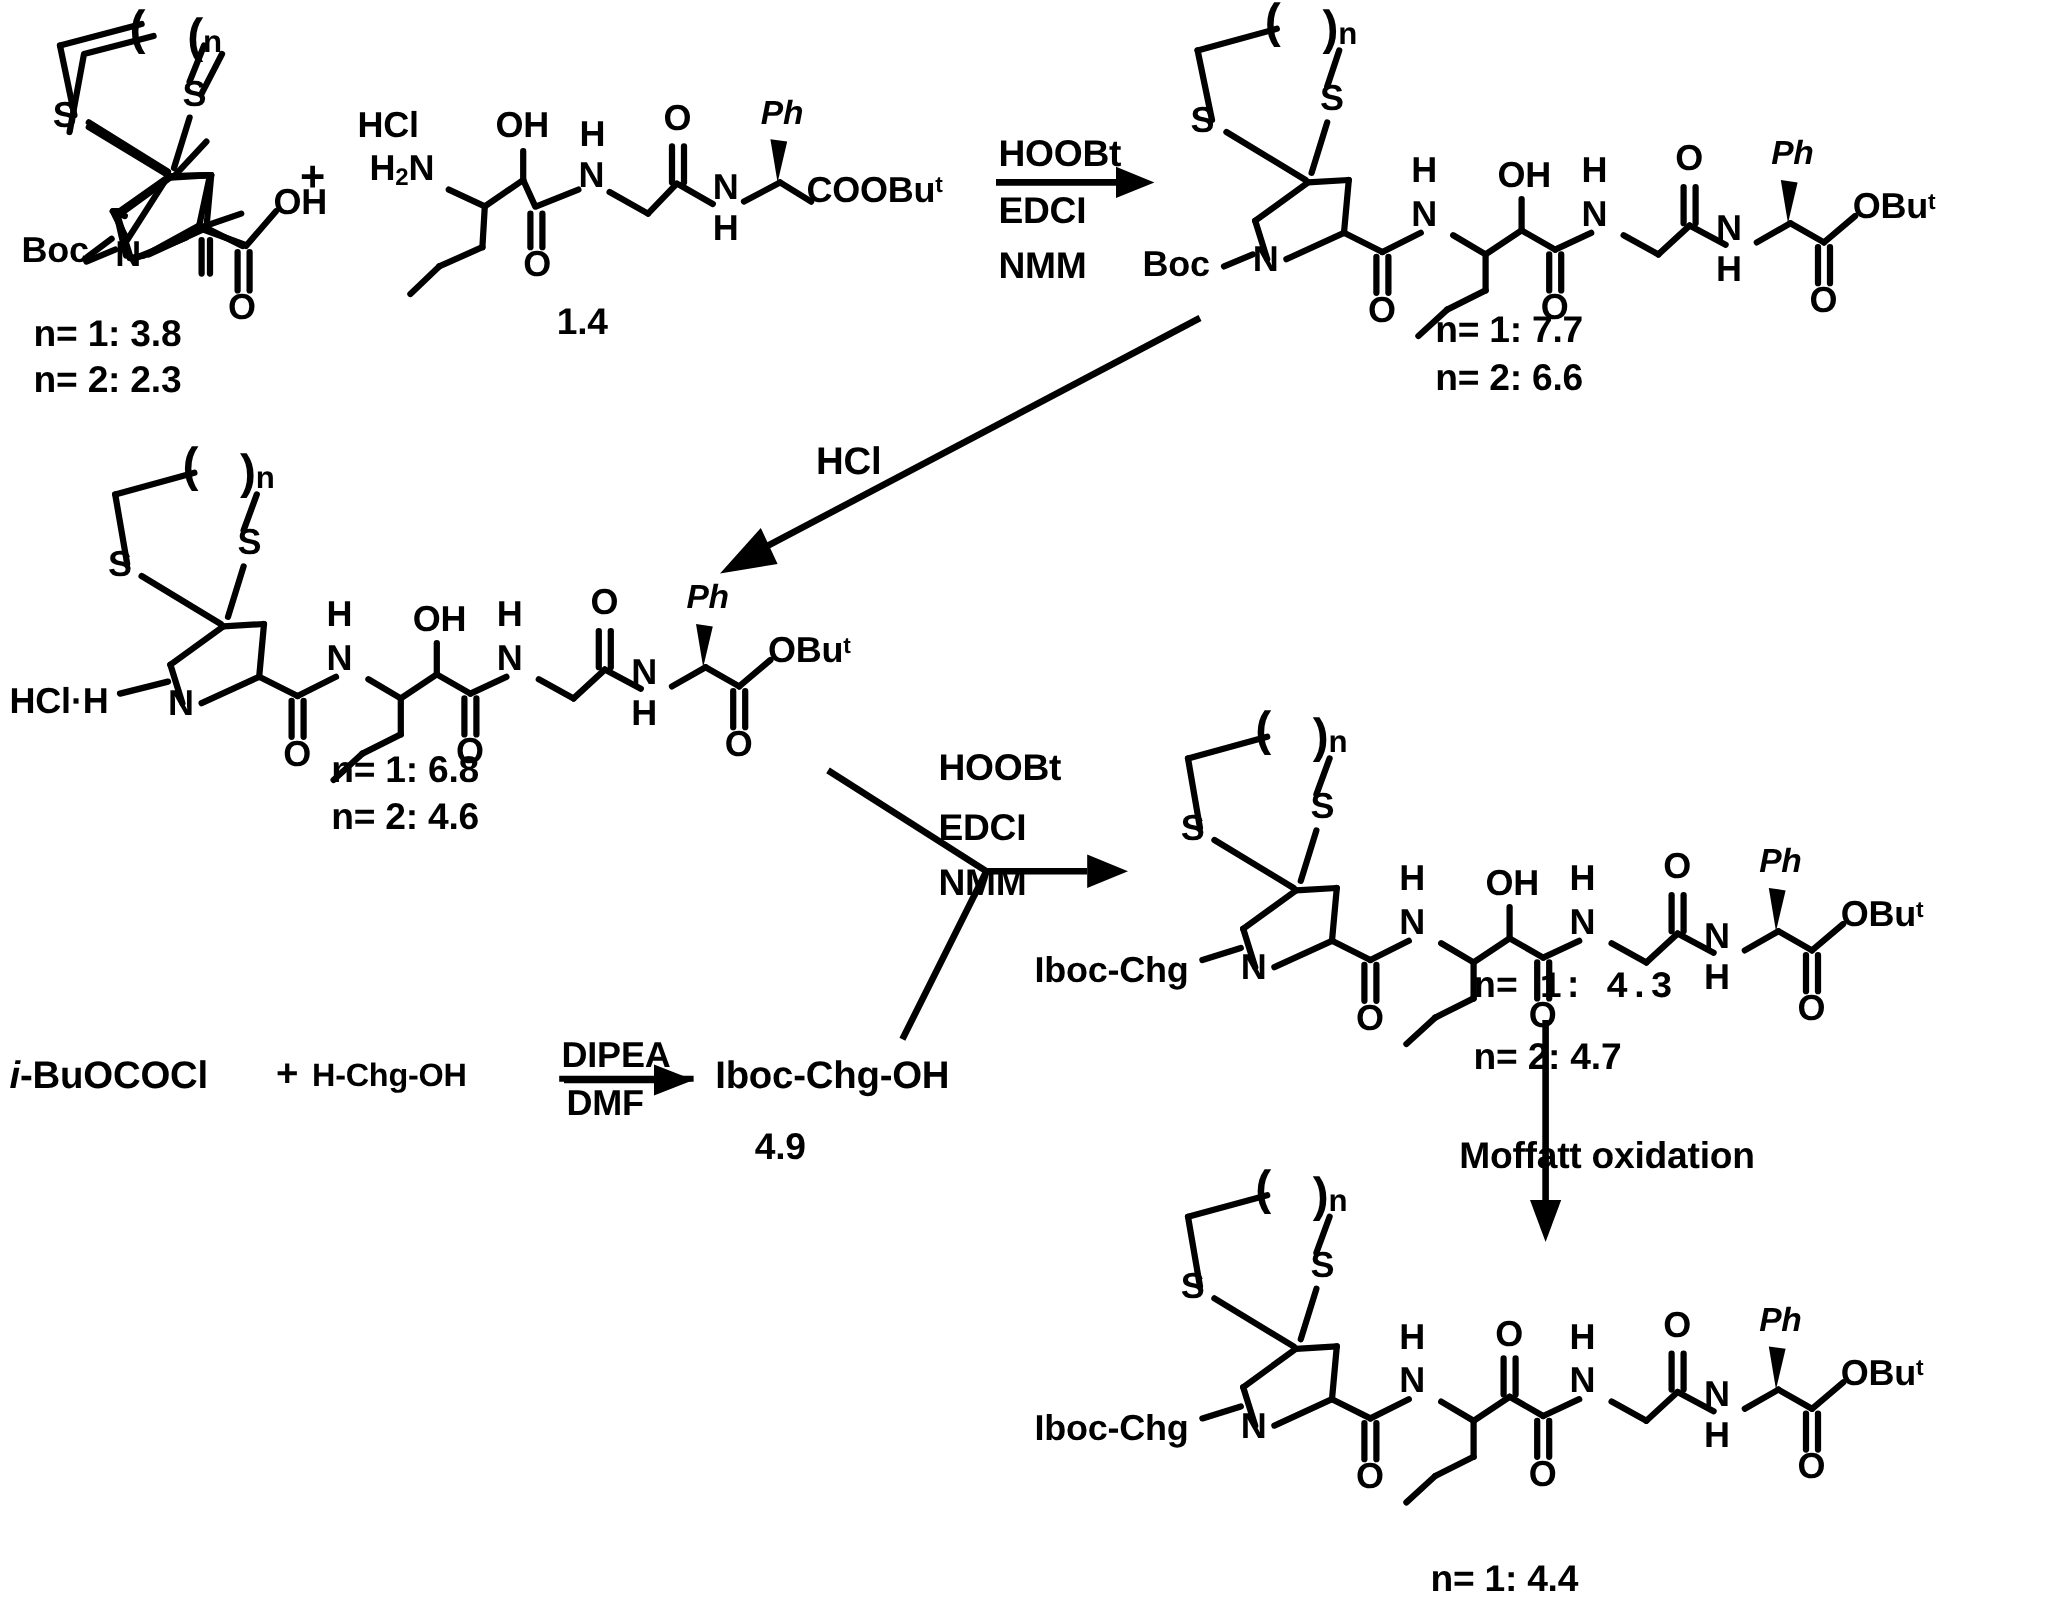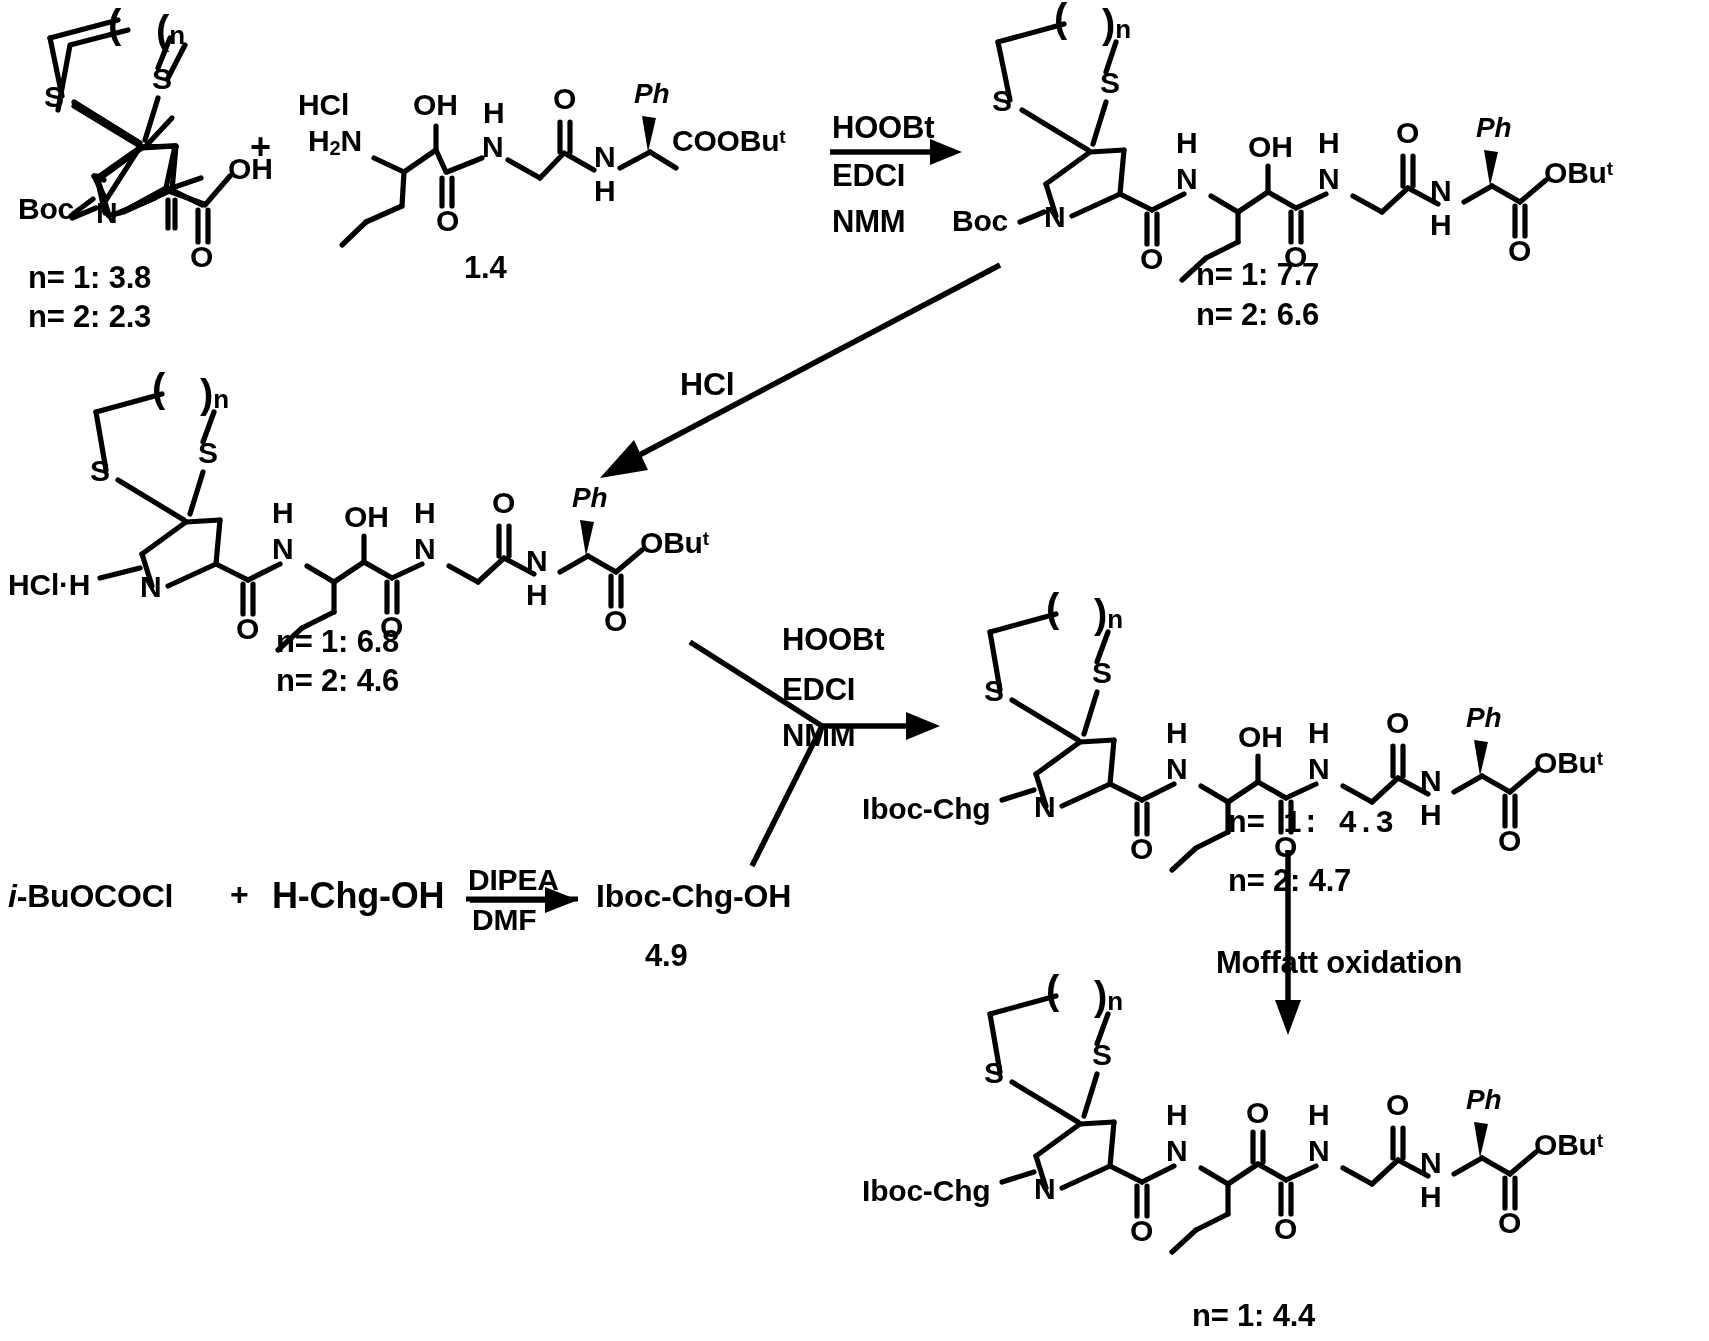--- a/index.html
+++ b/index.html
@@ -138,21 +138,21 @@
   <span>H</span><span class="sub">2</span><span>N</span>
 </div>
 <div class="lbl atom" style="left:413px;top:88px;">OH</div>
 <div class="lbl atom" style="left:483px;top:96px;">H</div>
 <div class="lbl atom" style="left:482px;top:130px;">N</div>
 <div class="lbl atom" style="left:436px;top:204px;">O</div>
 <div class="lbl atom" style="left:553px;top:82px;">O</div>
 <div class="lbl atom" style="left:594px;top:140px;">N</div>
 <div class="lbl atom" style="left:594px;top:174px;">H</div>
 <div class="lbl atom ital" style="left:634px;top:78px;font-size:28px;">Ph</div>
-<div class="lbl atom" style="left:672px;top:124px;">
+<div class="lbl atom" style="left:672px;top:142px;">
   <span>COOBu</span><span class="sup">t</span>
 </div>
 <div class="lbl cmp" style="left:464px;top:248px;">1.4</div>
 
 <svg width="1709" height="1341">
   <line class="arrow" x1="830" y1="152" x2="930" y2="152"></line>
   <polygon class="arrowhead" points="930,139 962,152 930,165"></polygon>
 </svg>
 <div class="lbl rgnt" style="left:832px;top:110px;">HOOBt</div>
 <div class="lbl rgnt" style="left:832px;top:158px;">EDCI</div>
@@ -330,30 +330,30 @@
   <polygon class="arrowhead" points="906,712 940,726 906,740"></polygon>
 </svg>
 <div class="lbl rgnt" style="left:782px;top:622px;">HOOBt</div>
 <div class="lbl rgnt" style="left:782px;top:672px;">EDCI</div>
 <div class="lbl rgnt" style="left:782px;top:718px;">NMM</div>
 
 <div class="lbl rgnt" style="left:8px;top:878px;font-size:32px;">
   <span class="ital">i</span><span>-BuOCOCl</span>
 </div>
 <div class="lbl rgnt" style="left:230px;top:876px;font-size:32px;">+</div>
-<div class="lbl rgnt" style="left:272px;top:878px;font-size:36px;">H-Chg-OH</div>
+<div class="lbl rgnt" style="left:260px;top:878px;font-size:27px;">H-Chg-OH</div>
 <svg width="1709" height="1341">
   <line class="arrow" x1="470" y1="900" x2="545" y2="900"></line>
   <polygon class="arrowhead" points="545,887 578,900 545,913"></polygon>
   <line class="rule" x1="466" y1="899" x2="578" y2="899"></line>
 </svg>
 <div class="lbl rgnt" style="left:468px;top:862px;font-size:30px;">DIPEA</div>
 <div class="lbl rgnt" style="left:472px;top:902px;font-size:30px;">DMF</div>
 <div class="lbl rgnt" style="left:596px;top:878px;font-size:32px;">Iboc-Chg-OH</div>
-<div class="lbl cmp" style="left:645px;top:936px;">4.9</div>
+<div class="lbl cmp" style="left:629px;top:936px;">4.9</div>
 
 <svg width="1709" height="1341">
   <g class="bond">
     <line x1="1000" y1="690" x2="990" y2="632"></line>
     <line x1="990" y1="632" x2="1056" y2="614"></line>
     <line x1="1108" y1="632" x2="1097" y2="662"></line>
     <line x1="1012" y1="700" x2="1078" y2="740"></line>
     <line x1="1097" y1="692" x2="1084" y2="734"></line>
 
     <line x1="1080" y1="742" x2="1036" y2="774"></line>

